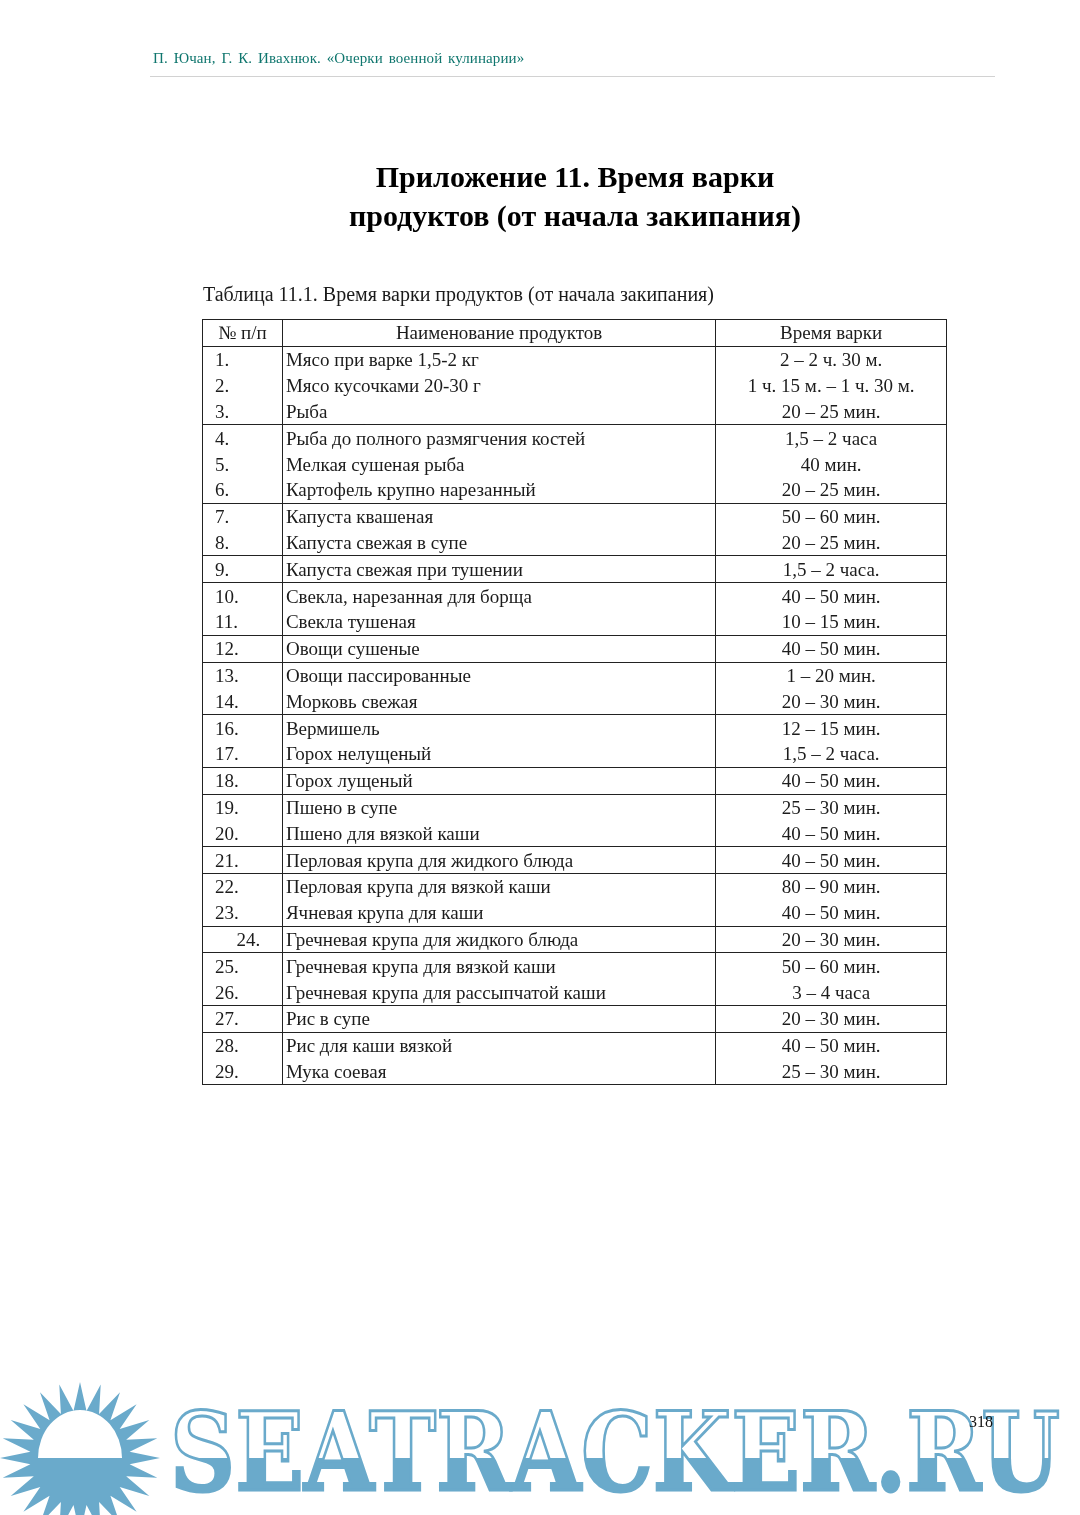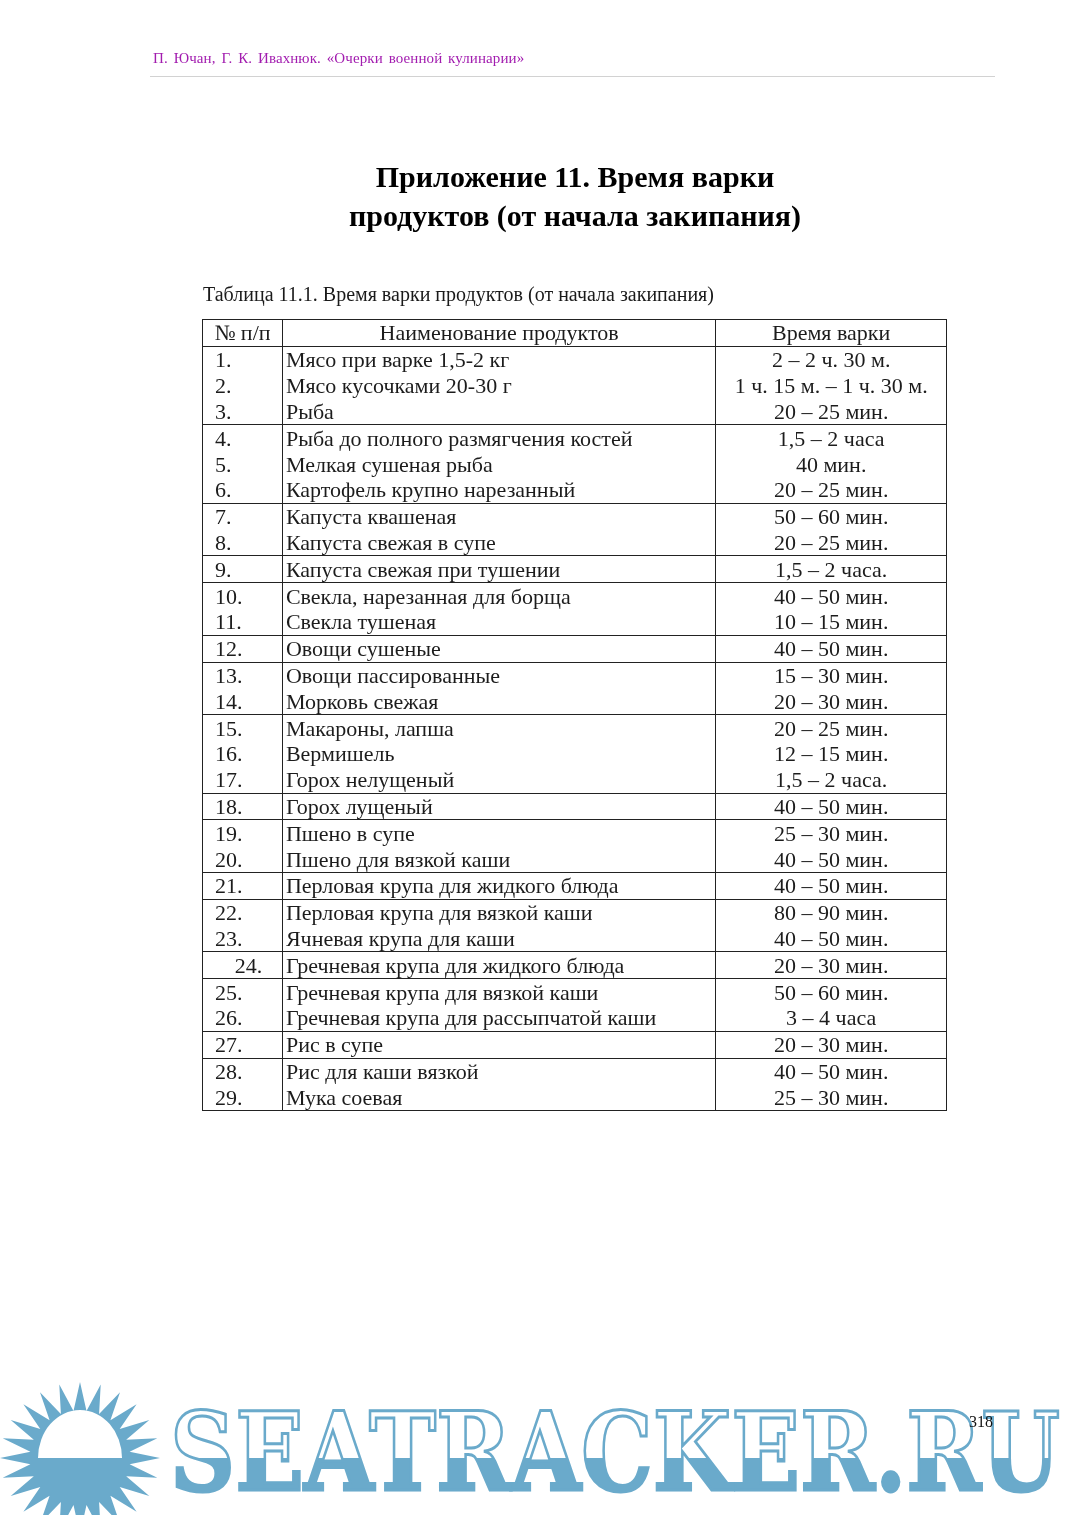--- a/index.html
+++ b/index.html
@@ -1,21 +1,21 @@
 <!DOCTYPE html>
 <html><head>
 <meta charset="utf-8">
 <style>
   html, body { margin: 0; padding: 0; background: #ffffff; }
   body { width: 1080px; height: 1515px; position: relative; overflow: hidden; font-family: "Liberation Serif", "DejaVu Serif", serif; color: #000; }
-  .running-header { position: absolute; left: 153px; top: 50px; font-size: 15px; color: #a21caf; letter-spacing: 0.1px; word-spacing: 2px; }
+  .running-header { position: absolute; left: 153px; top: 50px; font-size: 15px; color: #0f766e; letter-spacing: 0.1px; word-spacing: 2px; }
   .header-rule { position: absolute; left: 150px; top: 76px; width: 845px; height: 1px; background: #d2d2d2; }
   .appendix-title { position: absolute; left: 300px; top: 157px; width: 550px; text-align: center; font-weight: bold; font-size: 30px; line-height: 39px; }
   .table-caption { position: absolute; left: 203px; top: 283px; font-size: 20px; color: #1a1a1a; }
-  .tbl { position: absolute; left: 202px; top: 319px; width: 745px; border-collapse: collapse; font-size: 22px; color: #1c1c1c; }
+  .tbl { position: absolute; left: 202px; top: 319px; width: 745px; border-collapse: collapse; font-size: 19px; color: #1c1c1c; }
   .tbl th, .tbl td { border-left: 1.5px solid #222; border-right: 1.5px solid #222; padding: 0; font-weight: normal; }
   .tbl thead th { border-top: 1.5px solid #222; border-bottom: 1.5px solid #222; height: 26px; }
   .tbl td { height: 25.8px; vertical-align: middle; line-height: 25px; }
   .col-num { width: 80px; }
   .col-name { width: 434px; }
   .col-time { width: 231px; }
   .tbl td.num { padding-left: 12px; text-align: left; }
   .tbl td.name { padding-left: 3px; text-align: left; }
   .tbl td.time, .tbl th.time { text-align: center; }
   .tbl th { text-align: center; }
@@ -117,34 +117,29 @@
       <tr>
         <td class="num" style="border-bottom: 1.5px solid rgb(34, 34, 34);">12.</td>
         <td class="name" style="border-bottom: 1.5px solid rgb(34, 34, 34);">Овощи сушеные</td>
         <td class="time" style="border-bottom: 1.5px solid rgb(34, 34, 34);">40 – 50 мин.</td>
       </tr>
     </tbody>
     <tbody>
       <tr>
         <td class="num">13.</td>
         <td class="name">Овощи пассированные</td>
-        <td class="time">15 – 30 мин.</td>
+        <td class="time">1 – 20 мин.</td>
       </tr>
       <tr>
         <td class="num" style="border-bottom: 1.5px solid rgb(34, 34, 34);">14.</td>
         <td class="name" style="border-bottom: 1.5px solid rgb(34, 34, 34);">Морковь свежая</td>
         <td class="time" style="border-bottom: 1.5px solid rgb(34, 34, 34);">20 – 30 мин.</td>
       </tr>
     </tbody>
     <tbody>
-      <tr>
-        <td class="num">15.</td>
-        <td class="name">Макароны, лапша</td>
-        <td class="time">20 – 25 мин.</td>
-      </tr>
       <tr>
         <td class="num">16.</td>
         <td class="name">Вермишель</td>
         <td class="time">12 – 15 мин.</td>
       </tr>
       <tr>
         <td class="num" style="border-bottom: 1.5px solid rgb(34, 34, 34);">17.</td>
         <td class="name" style="border-bottom: 1.5px solid rgb(34, 34, 34);">Горох нелущеный</td>
         <td class="time" style="border-bottom: 1.5px solid rgb(34, 34, 34);">1,5 – 2 часа.</td>
       </tr>

